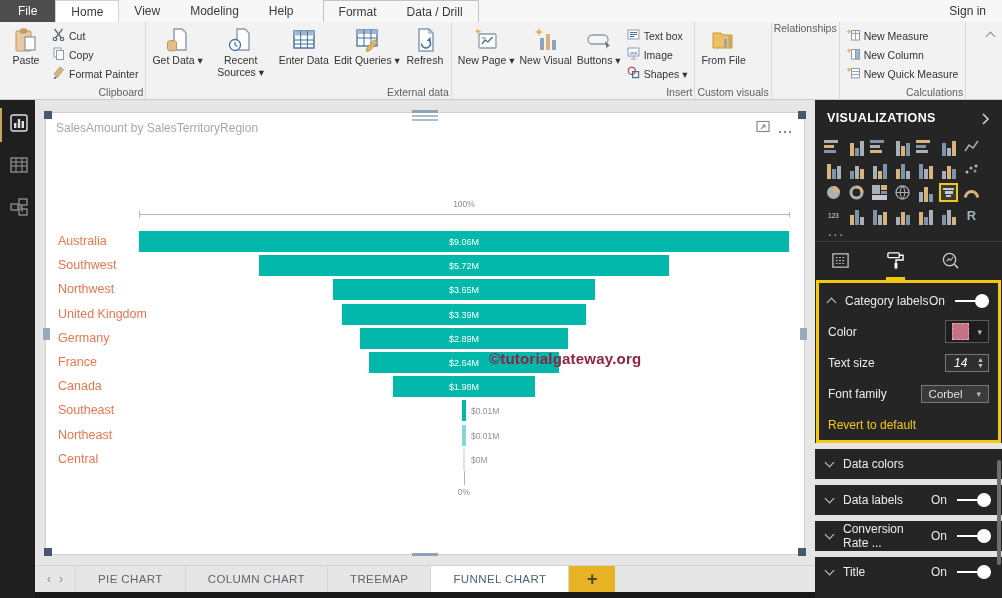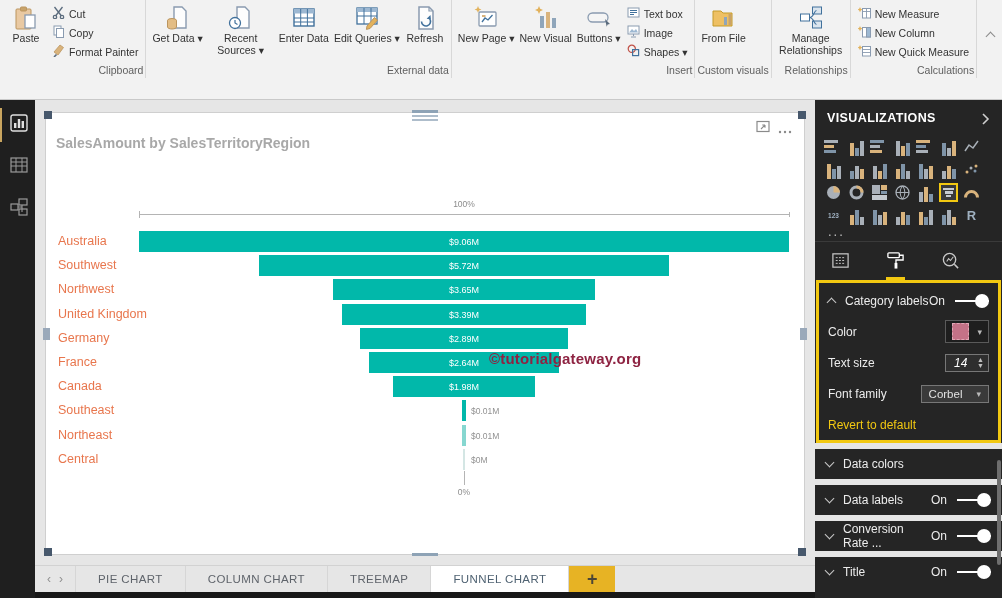--- a/index.html
+++ b/index.html
@@ -28,21 +28,21 @@
   .rsmall svg{width:13px;height:13px;flex:0 0 auto;}
   
   #sidebar{position:absolute;left:0;top:100px;width:35px;height:498px;background:#1f1f1f;}
   .sideitem{width:33px;height:34px;display:flex;align-items:center;justify-content:center;
             margin-top:8px;cursor:pointer;border-left:2px solid transparent;}
   .sideitem.sel{border-left:2px solid #c9a55f;}
   
   #canvas{position:absolute;left:35px;top:100px;width:780px;height:465px;background:#e6e6e6;}
   #visual{position:absolute;left:10px;top:12px;width:760px;height:443px;background:#fff;
           border:1px solid #cfcfcf;box-sizing:border-box;}
-  .vtitle{position:absolute;left:10px;top:22px;font-size:14px;color:#a8a8a8;font-weight:bold;}
+  .vtitle{position:absolute;left:10px;top:8px;font-size:12px;color:#a8a8a8;}
   .vfocus{position:absolute;right:34px;top:6px;cursor:pointer;}
   .vdots{position:absolute;right:12px;top:8px;cursor:pointer;}
   .h-c{position:absolute;width:8px;height:8px;background:#47586c;z-index:6;}
   .h-m{position:absolute;width:7px;height:12px;background:#9aa9ba;z-index:6;}
   .grip{position:absolute;left:50%;transform:translateX(-50%);width:26px;z-index:6;}
   .grip i{display:block;height:3px;background:#8ea3b6;margin-bottom:2px;}
   
   .cat{position:absolute;font-size:12.5px;white-space:nowrap;}
   .bar{position:absolute;cursor:pointer;}
   .val{position:absolute;color:#fff;font-size:9px;text-align:center;}
@@ -104,20 +104,32 @@
   .revert{color:#f2c811;font-size:12px;margin-top:9px;cursor:pointer;}
   .sec{display:flex;align-items:center;height:30px;border-top:6px solid #e5e5e5;
        padding:0 11px;font-size:12px;color:#ececec;cursor:pointer;}
   .sec .ch{margin-right:10px;}
   #scrollthumb{position:absolute;right:1px;top:360px;width:4px;height:105px;background:#6e6e6e;border-radius:2px;}
 </style>
 </head>
 <body>
 
 <div id="ribbon">
+  <div class="tabrow">
+    <div class="tab file">File</div>
+    <div class="tab active">Home</div>
+    <div class="tab">View</div>
+    <div class="tab">Modeling</div>
+    <div class="tab">Help</div>
+    <div class="ctxbox">
+      <div class="tab">Format</div>
+      <div class="tab">Data / Drill</div>
+    </div>
+    <div class="signin">Sign in</div>
+  </div>
   <div id="ribbon-groups">
       <div class="rgroup">
         <div class="ritems">
           <div class="rbig">
             <div class="ricon">
               <svg viewBox="0 0 26 26">
                 <rect x="3" y="4" width="15" height="20" rx="1" fill="#e9c9a2" stroke="#bb955f"></rect>
                 <rect x="7.5" y="2" width="6" height="4" rx="1" fill="#c8a36b" stroke="#bb955f"></rect>
                 <rect x="12" y="10" width="10" height="13" fill="#fff" stroke="#8a9bb0" stroke-width="1.3"></rect>
               </svg>
@@ -277,33 +289,20 @@
                 <rect x="13" y="12" width="3" height="8" fill="#8fa5ba"></rect>
                 <rect x="17.5" y="9" width="3" height="11" fill="#c8a36b"></rect>
               </svg>
             </div>
             <div>From File</div>
           </div>
         </div>
         <div class="glabel">Custom visuals</div>
       </div>
       <div class="rgroup">
-        <div class="ritems">
-          <div class="rbig">
-            <div class="ricon">
-              <svg viewBox="0 0 26 26">
-                <rect x="14.5" y="2" width="9" height="7" fill="#dbe5ee" stroke="#41719c"></rect>
-                <rect x="14.5" y="16" width="9" height="7" fill="#dbe5ee" stroke="#41719c"></rect>
-                <rect x="2.5" y="9" width="9" height="7" fill="#fff" stroke="#41719c"></rect>
-                <path d="M11.5 12.5c4.5 0 4.5-7 7-7M11.5 12.5c4.5 0 4.5 7 7 7" fill="none" stroke="#41719c" stroke-width="1.1"></path>
-              </svg>
-            </div>
-            <div>Manage Relationships</div>
-          </div>
-        </div>
         <div class="glabel">Relationships</div>
       </div>
       <div class="rgroup">
         <div class="ritems">
           <div class="smallcol">
             <div class="rsmall">
               <span><svg viewBox="0 0 13 13">
                   <path d="M2 1l.8 1.8L4.6 3.6 2.8 4.4 2 6.2 1.2 4.4-.6 3.6 1.2 2.8z" fill="#e2b25c"></path>
                   <rect x="4.5" y="2.5" width="8" height="9.5" fill="#fff" stroke="#8a9bb0"></rect>
                   <path d="M4.5 5.5h8M8.5 2.5v9.5" stroke="#8a9bb0" stroke-width=".9"></path>

